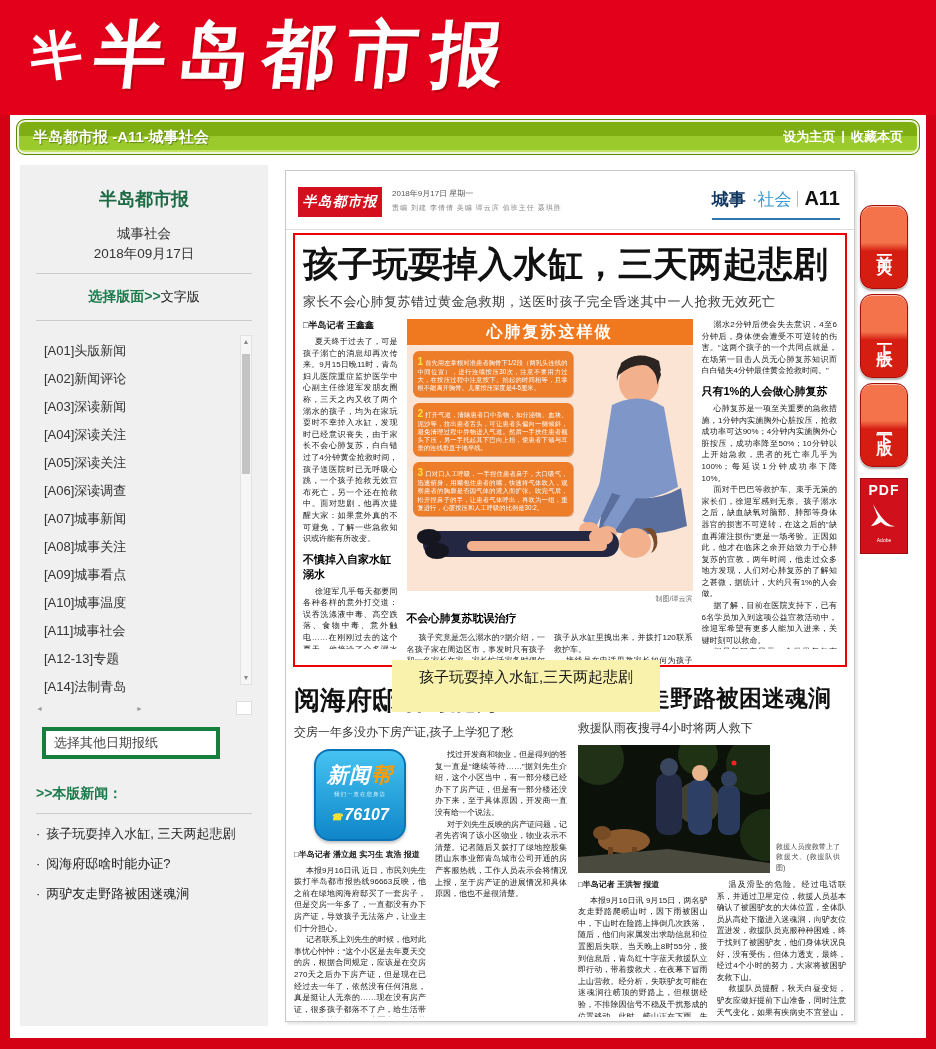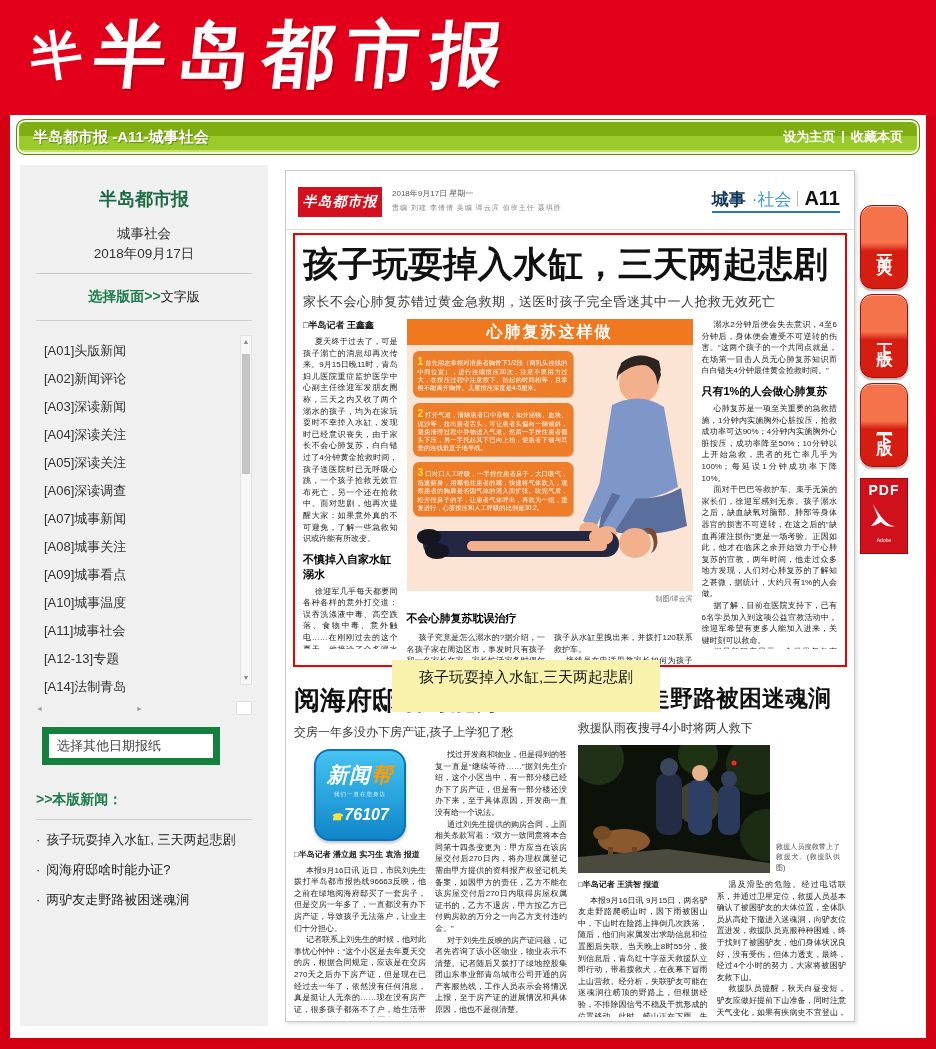--- a/index.html
+++ b/index.html
@@ -34,33 +34,33 @@
   .sb-row .sel { color:#1d7b4d; font-weight:bold; font-size:14px; cursor:pointer; }
   .sb-row .txtv { font-size:13px; color:#222; cursor:pointer; }
   .listbox { position:relative; margin-top:6px; height:368px; padding:6px 0 0 10px; }
   .listbox .item { font-size:13px; line-height:28px; color:#333; cursor:pointer; white-space:nowrap; }
   .vscroll { position:absolute; right:2px; top:4px; width:12px; height:350px; background:#f6f6f6; border:1px solid #e2e2e2; }
   .vscroll .arr { display:block; text-align:center; font-size:7px; color:#888; line-height:12px; }
   .vscroll .thumb { position:absolute; left:1px; top:18px; width:8px; height:120px; background:#c4c4c4; }
   .hscroll { position:relative; height:14px; margin-top:2px; display:flex; align-items:center; justify-content:space-between; padding:0 2px; }
   .hscroll .arr { font-size:7px; color:#999; }
   .hscroll .box { width:16px; height:14px; background:#fff; border:1px solid #ddd; }
-  .date-input { display:block; margin:12px 8px 0; width:178px; height:28px; border:7px solid #15803d; background:#fff; font-size:13px; color:#444; padding:12px 8px; font-family:"Liberation Sans", sans-serif; }
+  .date-input { display:block; margin:12px 8px 0; width:178px; height:28px; border:4px solid #15803d; background:#fff; font-size:13px; color:#444; padding:12px 8px; font-family:"Liberation Sans", sans-serif; }
   .sb-news-h { color:#1d7b4d; font-weight:bold; font-size:14px; margin:26px 2px 0; }
   .sb-news { margin-top:8px; padding:0 2px; }
   .sb-news .ni { font-size:13px; line-height:20px; margin-top:10px; color:#222; cursor:pointer; }
   .sb-news .ni .b { margin-right:6px; }
 
   
   .page { position:absolute; left:285px; top:170px; width:570px; height:852px; background:#fff; border:1px solid #c9c9c9; box-shadow:2px 2px 3px rgba(0,0,0,.12); overflow:hidden; }
   .mast { position:absolute; left:12px; top:16px; width:84px; height:30px; background:#d5101e; color:#fff; font-family:"DejaVu Serif", serif; font-style:italic; font-weight:bold; font-size:14px; display:flex; align-items:center; justify-content:center; letter-spacing:1px; }
   .dateblock { position:absolute; left:106px; top:17px; }
   .dateblock .d1 { font-size:8px; color:#555; }
   .dateblock .d2 { font-size:7px; color:#888; margin-top:4px; letter-spacing:1px; }
-  .secblock { position:absolute; right:14px; top:16px; display:flex; align-items:baseline; gap:6px; border-bottom:2px solid #2e77b5; padding-bottom:0; }
+  .secblock { position:absolute; right:14px; top:16px; display:flex; align-items:baseline; gap:6px; border-bottom:2px solid #2e77b5; padding-bottom:7px; }
   .secblock .s1 { color:#10355e; font-weight:bold; font-size:17px; }
   .secblock .s2 { color:#3f9ad2; font-size:17px; }
   .secblock .vd { width:1px; height:16px; background:#bbb; align-self:center; }
   .secblock .pno { color:#111; font-weight:bold; font-size:20px; }
   .page-hr { position:absolute; left:0; top:58px; width:100%; border-top:1px solid #ddd; }
 
   
   .redbox { position:absolute; left:7px; top:62px; width:554px; height:434px; border:2px solid #ee0000; padding:6px 8px; overflow:hidden; }
   .headline { font-size:35px; font-weight:900; color:#111; letter-spacing:0px; white-space:nowrap; font-family:"Liberation Sans", sans-serif; }
   .subhead { font-size:13px; color:#3a3a3a; margin-top:5px; letter-spacing:.5px; white-space:nowrap; }
@@ -267,21 +267,20 @@
             <div class="nb-t"><span>新闻</span><span class="hl">帮</span></div>
             <div class="nb-s">我们一直在您身边</div>
             <div class="nb-p"><span class="ph">☎</span><span>76107</span></div>
           </div>
           <p class="byline">□半岛记者  潘立超  实习生  袁浩  报道</p>
           <p>本报9月16日讯  近日，市民刘先生拨打半岛都市报热线96663反映，他之前在绿地阅海府邸买了一套房子，但是交房一年多了，一直都没有办下房产证，导致孩子无法落户，让业主们十分担心。</p>
           <p>记者联系上刘先生的时候，他对此事忧心忡忡：“这个小区是去年夏天交的房，根据合同规定，应该是在交房270天之后办下房产证，但是现在已经过去一年了，依然没有任何消息，真是挺让人无奈的……现在没有房产证，很多孩子都落不了户，给生活带来了很大的不便……”小区多位业主曾经从今年1月开始去</p>
         </div>
         <div class="col">
           <p>找过开发商和物业，但是得到的答复一直是“继续等待……”据刘先生介绍，这个小区当中，有一部分楼已经办下了房产证，但是有一部分楼还没办下来，至于具体原因，开发商一直没有给一个说法。</p>
-          <p>通过刘先生提供的购房合同，上面相关条款写着：“双方一致同意将本合同第十四条变更为：甲方应当在该房屋交付后270日内，将办理权属登记需由甲方提供的资料报产权登记机关备案，如因甲方的责任，乙方不能在该房屋交付后270日内取得房屋权属证书的，乙方不退房，甲方按乙方已付购房款的万分之一向乙方支付违约金。”</p>
           <p>对于刘先生反映的房产证问题，记者先咨询了该小区物业，物业表示不清楚。记者随后又拨打了绿地控股集团山东事业部青岛城市公司开通的房产客服热线，工作人员表示会将情况上报，至于房产证的进展情况和具体原因，他也不是很清楚。</p>
         </div>
       </div>
     </div>
 
     <div class="art3">
       <div class="h3a">两驴友走野路被困迷魂涧</div>
       <div class="sh2">救援队雨夜搜寻4小时将两人救下</div>
       <div class="photo-row">
         <svg width="192" height="128" viewBox="0 0 192 128">

